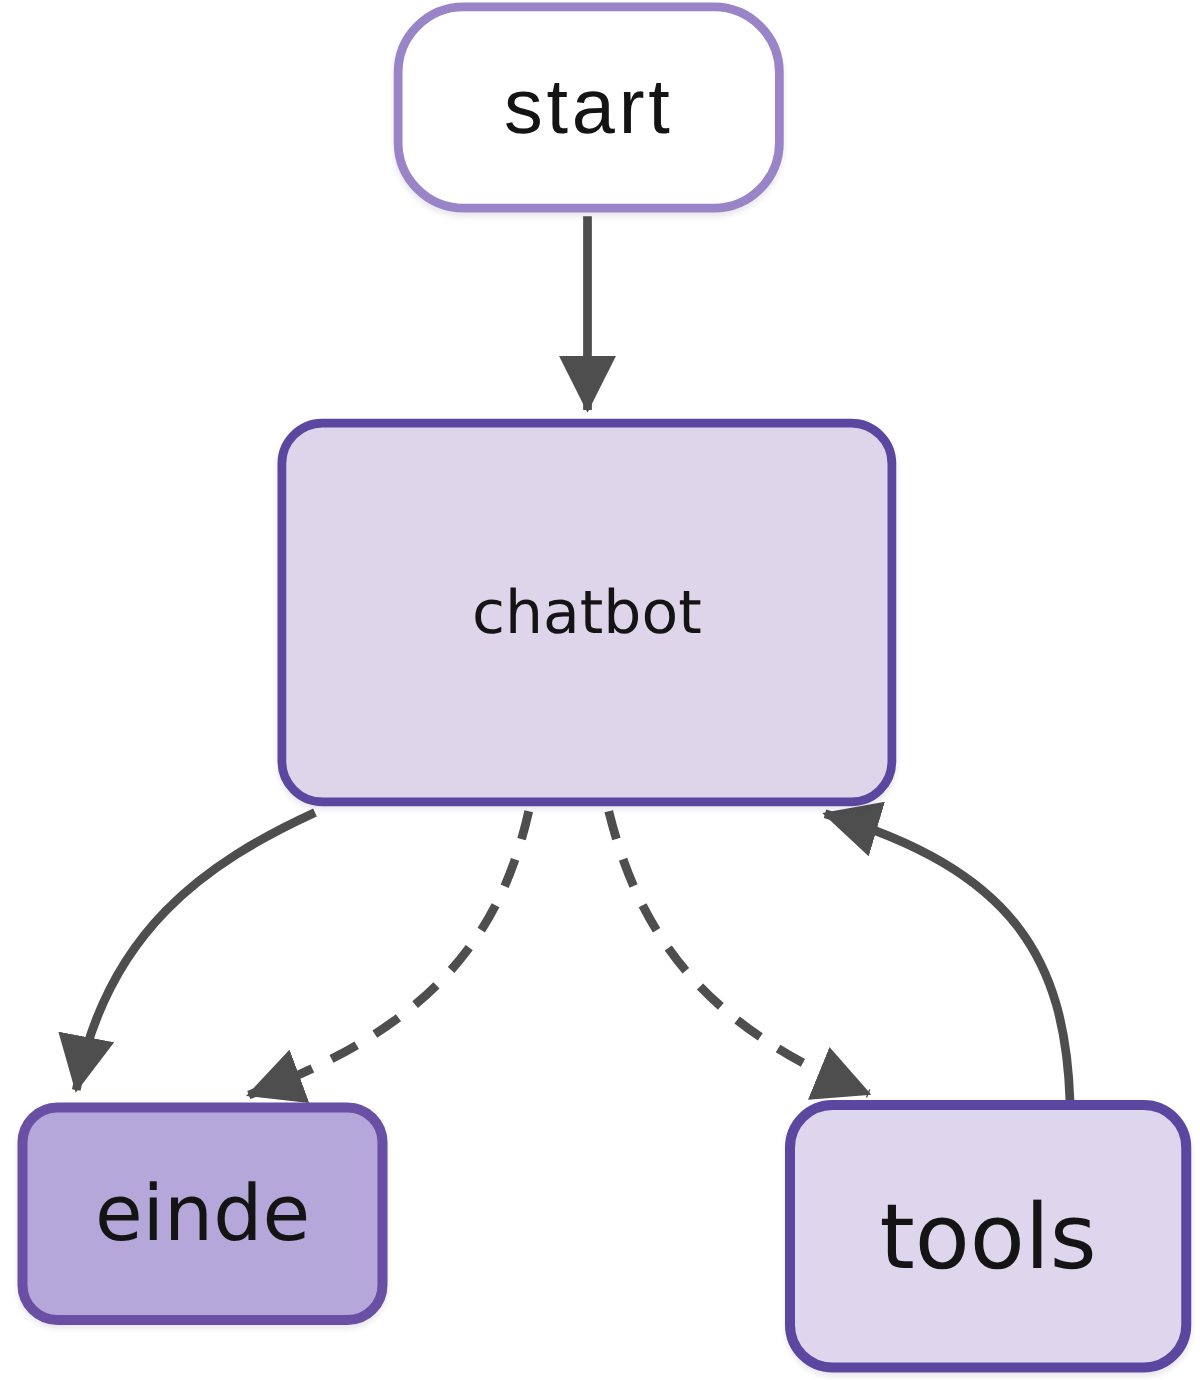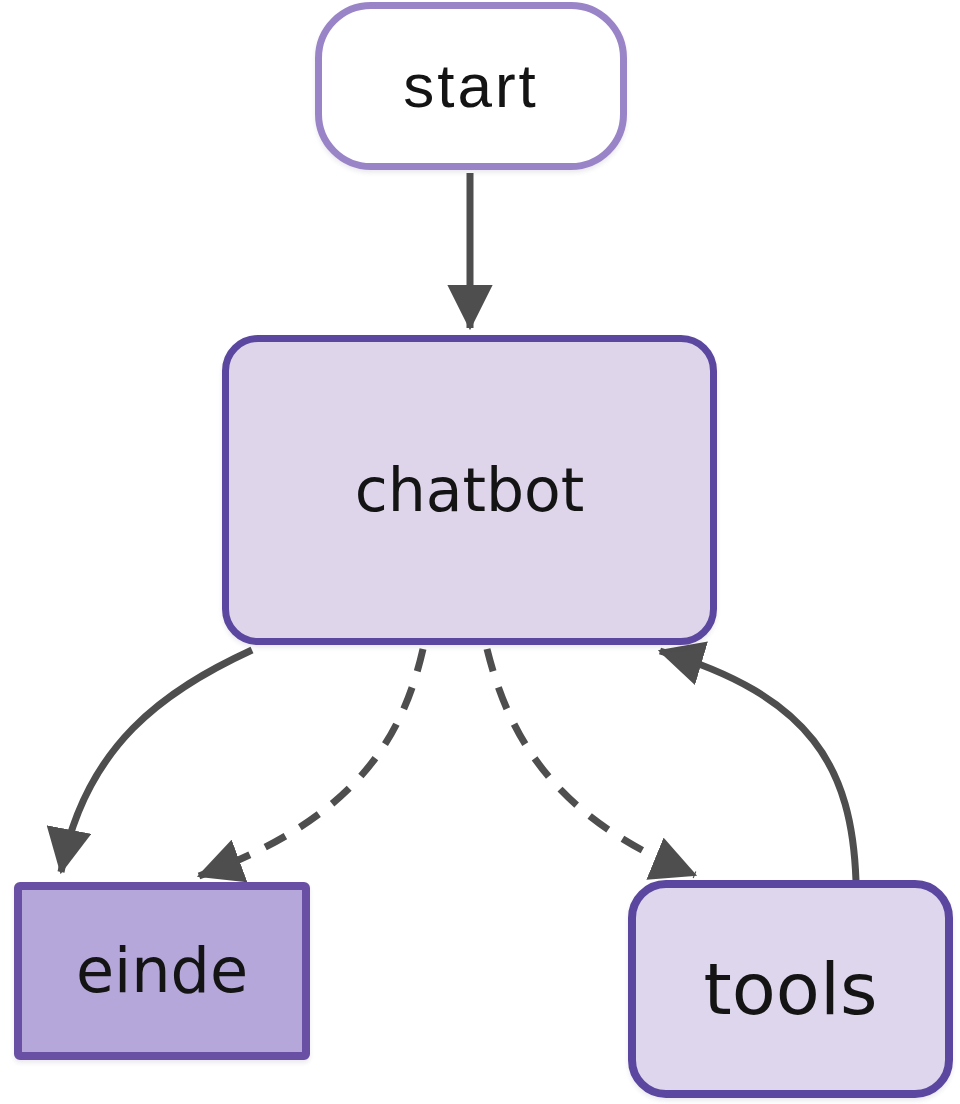--- a/index.html
+++ b/index.html
@@ -55,28 +55,28 @@
     font-family: "Liberation Sans", sans-serif;
     font-size: 62px;
     letter-spacing: 3px;
   }
   .node-chatbot {
     left: 222px; top: 335px;
     width: 495px; height: 310px;
     background: var(--chatbot-fill, #ded5eb);
     border: 7px solid var(--chatbot-border, #5b479f);
     border-radius: 36px;
-    font-size: 60px;
+    font-size: 48px;
   }
   .node-einde {
     left: 14px; top: 882px;
     width: 296px; height: 178px;
     background: var(--einde-fill, #b5a7d9);
     border: 8px solid var(--einde-border, #6950a5);
-    border-radius: 6px;
+    border-radius: 32px;
     font-size: 62px;
   }
   .node-tools {
     left: 628px; top: 880px;
     width: 325px; height: 218px;
     background: var(--tools-fill, #ded6ec);
     border: 8px solid var(--tools-border, #5b479f);
     border-radius: 38px;
     font-size: 72px;
   }

